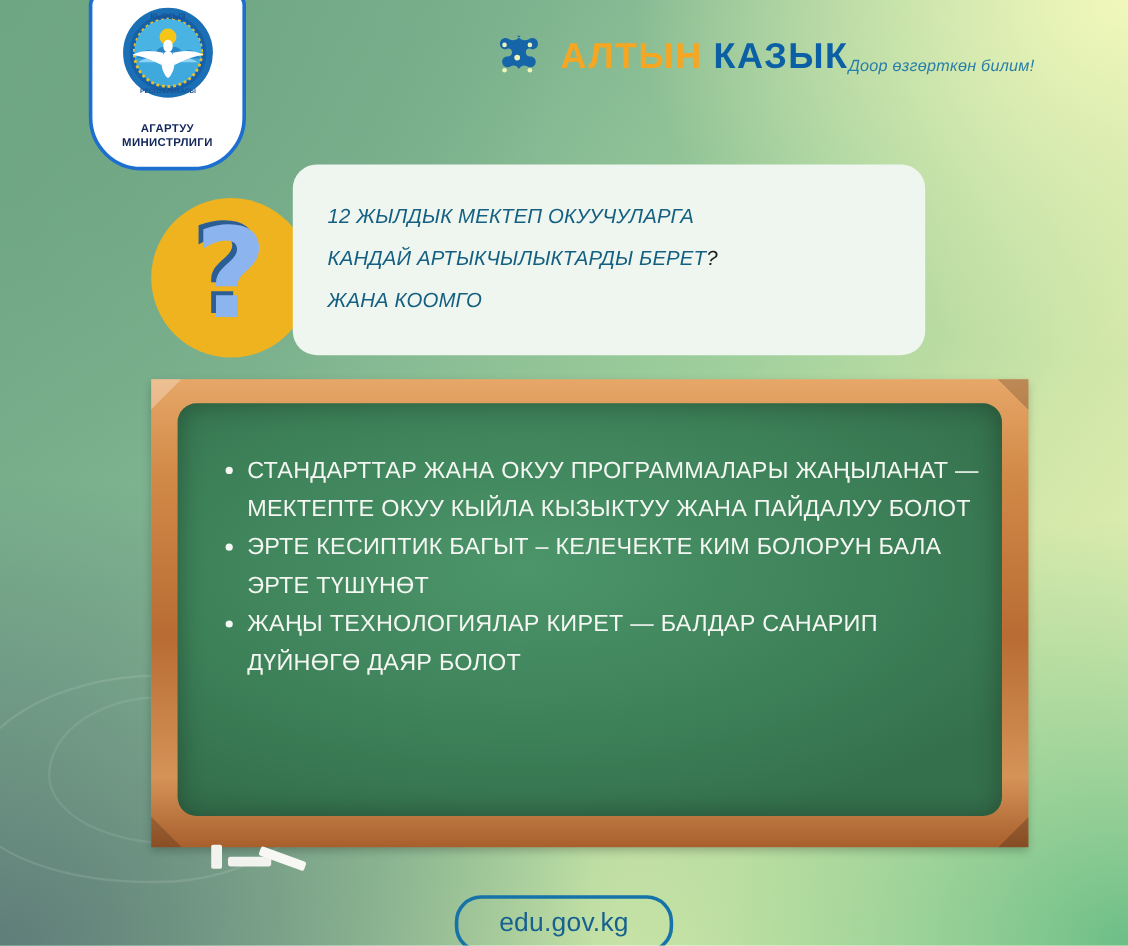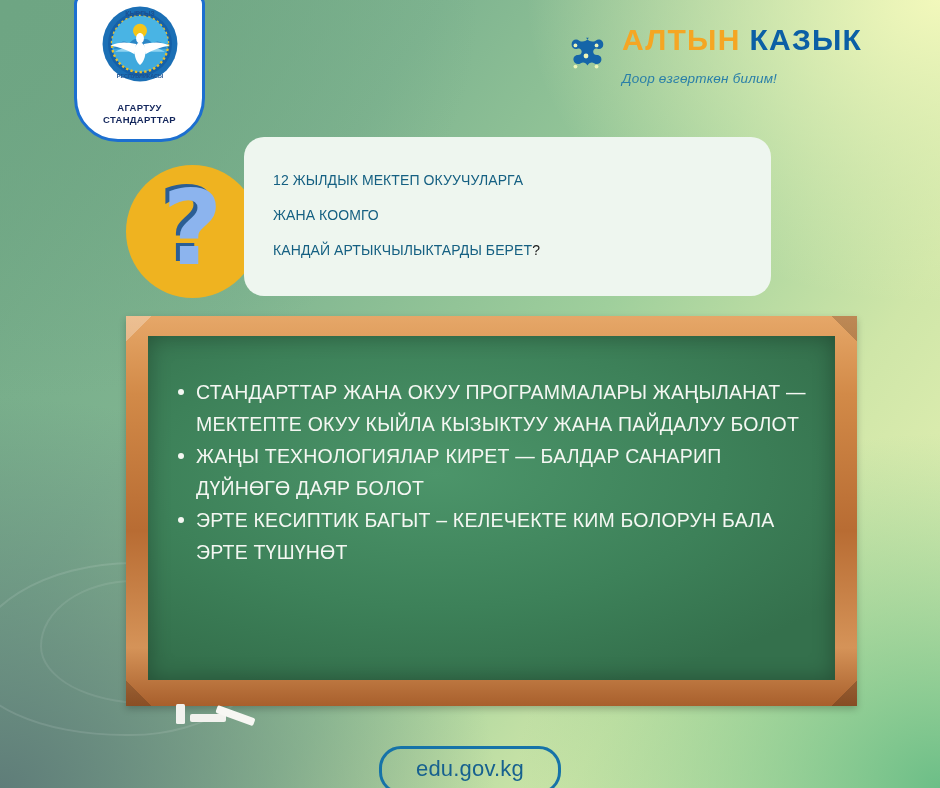--- a/index.html
+++ b/index.html
@@ -45,21 +45,21 @@
     margin-top:19px;text-align:center;color:#13265c;
     font-size:9.5px;font-weight:bold;line-height:12px;letter-spacing:.3px;
   }
 
   
   .brand{
     position:absolute;right:78px;top:24px;
     display:flex;align-items:center;gap:12px;
   }
   .brand-mark{width:48px;height:48px;flex:0 0 48px;}
-  .brand-text{display:flex;flex-direction:column;}
+  .brand-text{display:flex;flex-direction:row;}
   .brand-title{
     font-size:30px;font-weight:bold;letter-spacing:1.2px;line-height:32px;
     white-space:nowrap;
   }
   .brand-title .w1{color:#f5a623;}
   .brand-title .w2{color:#0b5fa5;margin-left:9px;}
   .brand-tag{
     font-size:13.5px;color:#2a7fa8;line-height:17px;margin-top:14px;
     font-style:italic;letter-spacing:.2px;
   }
@@ -75,22 +75,22 @@
     text-shadow:-4px -3px 0 #2b5e94;
     transform:translateY(-4px);
     font-family:"DejaVu Sans",sans-serif;
   }
   .q-card{
     position:absolute;left:244px;top:137px;width:527px;height:159px;
     background:#eef6ef;border-radius:20px;
     box-sizing:border-box;padding:26px 28px 0 29px;
   }
   .q-card p{
-    margin:0;color:#156082;font-size:14px;line-height:35px;
-    letter-spacing:.1px;white-space:nowrap;
+    margin:0;color:#156082;font-size:17px;line-height:35px;
+    letter-spacing:.1px;white-space:nowrap;font-style:italic;
   }
   .q-card p .qm{color:#1a1a1a;}
 
   
   .board-frame{
     position:absolute;left:126px;top:316px;width:731px;height:390px;
     box-sizing:border-box;
     background:
       linear-gradient(180deg,#e6a768 0%,#d28a48 20%,#b86c33 55%,#d59358 85%,#a85f2c 100%);
     padding:20px 22px 26px 22px;
@@ -102,21 +102,21 @@
       linear-gradient(135deg,rgba(255,255,255,.28) 0 18px,rgba(0,0,0,0) 18px) left top/60px 60px no-repeat,
       linear-gradient(225deg,rgba(0,0,0,.18) 0 18px,rgba(0,0,0,0) 18px) right top/60px 60px no-repeat,
       linear-gradient(45deg,rgba(0,0,0,.18) 0 18px,rgba(0,0,0,0) 18px) left bottom/60px 60px no-repeat,
       linear-gradient(315deg,rgba(0,0,0,.2) 0 18px,rgba(0,0,0,0) 18px) right bottom/60px 60px no-repeat;
   }
   .board-surface{
     position:relative;width:100%;height:100%;
     background:
       radial-gradient(ellipse 70% 65% at 42% 40%, #4c956a 0%, #3d8159 60%, #34704c 100%);
     box-shadow:inset 0 0 22px rgba(0,0,0,.3);
-    box-sizing:border-box;padding:40px 16px 0 26px;
+    box-sizing:border-box;padding:40px 16px 0 36px;border-radius:16px;
   }
   .board-list{margin:0;padding:0;list-style:none;}
   .board-list li{
     position:relative;color:#f4f7f2;font-size:19.5px;line-height:32px;
     padding-left:22px;margin-bottom:0;letter-spacing:.2px;
   }
   .board-list li::before{
     content:"";position:absolute;left:4px;top:13px;
     width:6px;height:6px;border-radius:50%;background:#f4f7f2;
   }
@@ -159,21 +159,21 @@
           <path d="M50 48c4 0 7 5 7 12s-3 14-7 17c-4-3-7-10-7-17s3-12 7-12z"></path>
           <path d="M45 50C36 48 24 46 12 52c12 2 22 6 31 11z"></path>
           <path d="M55 50c9-2 21-4 33 2-12 2-22 6-31 11z"></path>
         </g>
         <text x="50" y="14" font-size="8.5" font-weight="bold" fill="#1b4f8f" text-anchor="middle" font-family="'Liberation Sans',sans-serif">КЫРГЫЗ</text>
         <text x="50" y="93" font-size="7" font-weight="bold" fill="#1b4f8f" text-anchor="middle" font-family="'Liberation Sans',sans-serif">РЕСПУБЛИКАСЫ</text>
       </svg>
     </div>
     <div class="ministry-label">
       <div>АГАРТУУ</div>
-      <div>СТАНДАРТТАР</div>
+      <div>МИНИСТРЛИГИ</div>
     </div>
   </div>
 
   <div class="brand">
     <div class="brand-mark">
       <svg viewBox="0 0 100 100" width="48" height="48" aria-hidden="true">
         <g fill="#1565a8">
           <path d="M50 12c6 8 14 10 20 6 7-5 16-1 16 8 0 7-6 11-12 9-5-2-9 1-9 6 0 4 3 7 8 7 6 0 10 5 9 11-1 7-9 10-15 6-5-3-11-1-14 5-3-6-9-8-14-5-6 4-14 1-15-6-1-6 3-11 9-11 5 0 8-3 8-7 0-5-4-8-9-6-6 2-12-2-12-9 0-9 9-13 16-8 6 4 14 2 20-6z"></path>
         </g>
         <g fill="#eef5b8">
@@ -192,30 +192,30 @@
       <div class="brand-tag">Доор өзгөрткөн билим!</div>
     </div>
   </div>
 
   <div class="q-circle">
     <span class="q-mark">?</span>
   </div>
 
   <div class="q-card">
     <p>12 ЖЫЛДЫК МЕКТЕП ОКУУЧУЛАРГА</p>
+    <p><span>КАНДАЙ АРТЫКЧЫЛЫКТАРДЫ БЕРЕТ</span><span class="qm">?</span></p>
     <p>ЖАНА КООМГО</p>
-    <p><span>КАНДАЙ АРТЫКЧЫЛЫКТАРДЫ БЕРЕТ</span><span class="qm">?</span></p>
   </div>
 
   <div class="board-frame">
     <div class="board-surface">
       <ul class="board-list">
         <li>СТАНДАРТТАР ЖАНА ОКУУ ПРОГРАММАЛАРЫ ЖАҢЫЛАНАТ — МЕКТЕПТЕ ОКУУ КЫЙЛА КЫЗЫКТУУ ЖАНА ПАЙДАЛУУ БОЛОТ</li>
+        <li>ЭРТЕ КЕСИПТИК БАГЫТ – КЕЛЕЧЕКТЕ КИМ БОЛОРУН БАЛА ЭРТЕ ТҮШҮНӨТ</li>
         <li>ЖАҢЫ ТЕХНОЛОГИЯЛАР КИРЕТ — БАЛДАР САНАРИП ДҮЙНӨГӨ ДАЯР БОЛОТ</li>
-        <li>ЭРТЕ КЕСИПТИК БАГЫТ – КЕЛЕЧЕКТЕ КИМ БОЛОРУН БАЛА ЭРТЕ ТҮШҮНӨТ</li>
       </ul>
     </div>
     <div class="chalk-tray">
       <svg viewBox="0 0 120 26" width="120" height="26" aria-hidden="true">
         <rect x="10" y="2" width="9" height="20" rx="1.5" fill="#f2f2ee"></rect>
         <rect x="24" y="12" width="36" height="8" rx="2" fill="#f2f2ee"></rect>
         <rect x="52" y="3" width="40" height="8" rx="2" fill="#f7f7f3" transform="rotate(20 52 3)"></rect>
       </svg>
     </div>
   </div>

